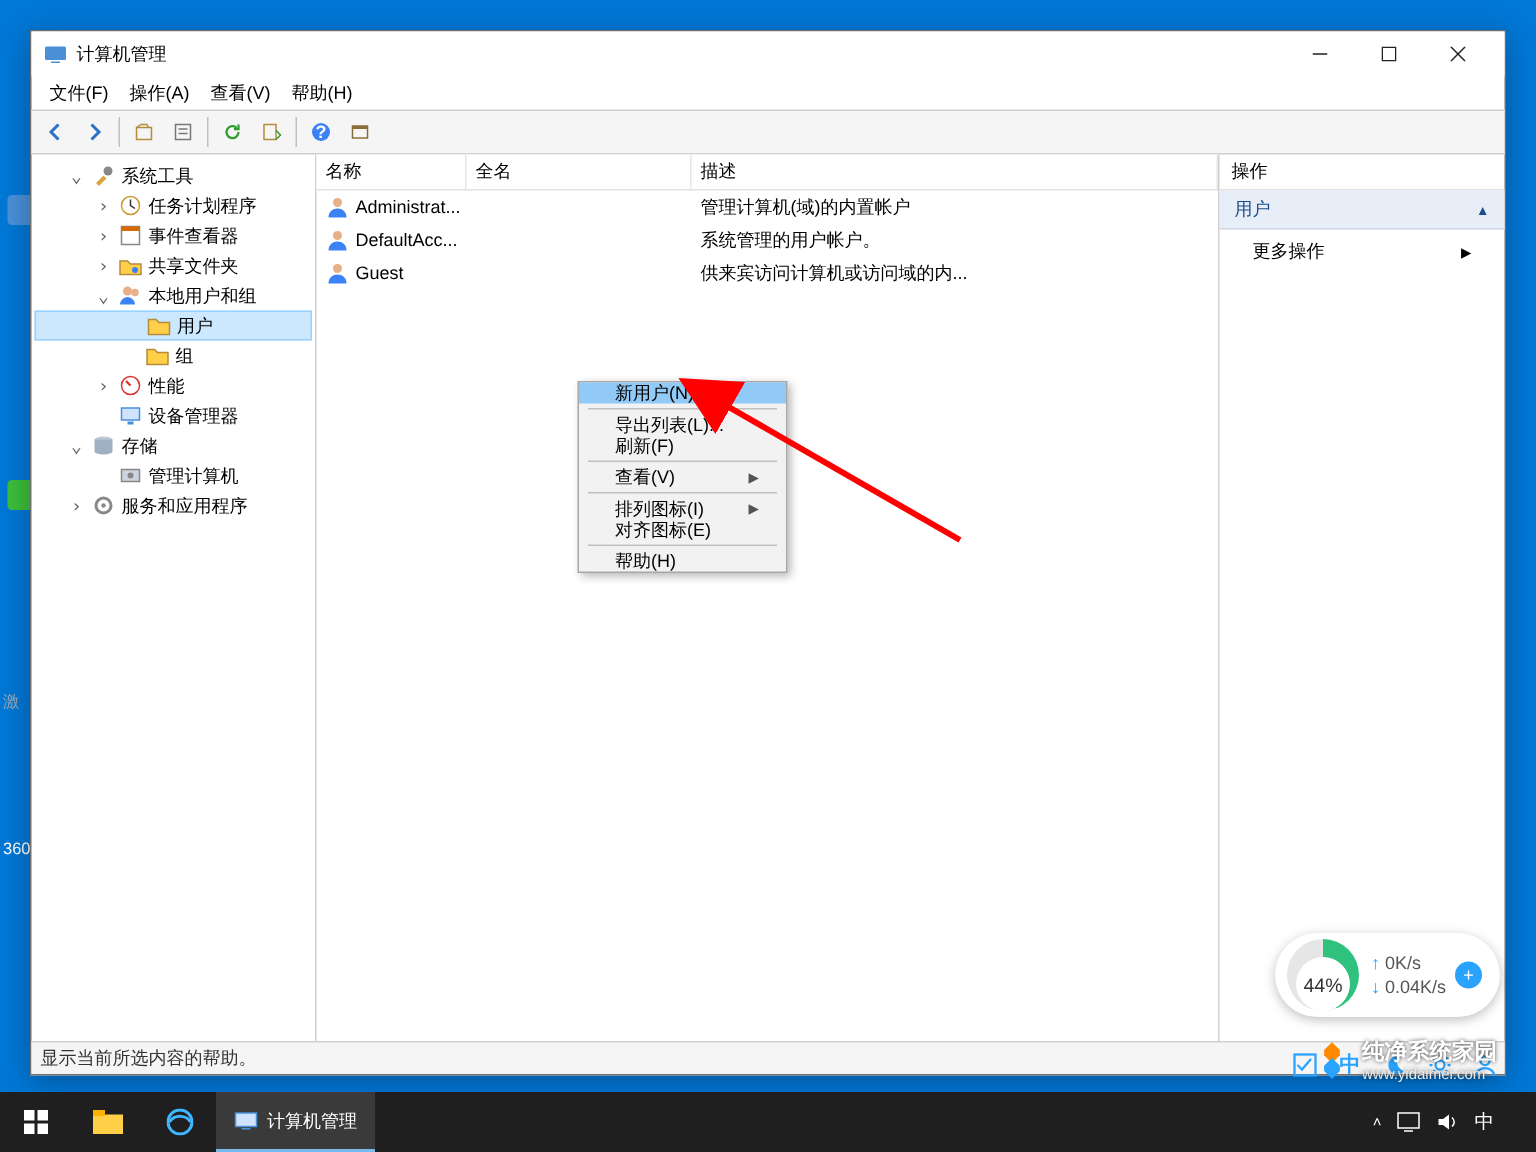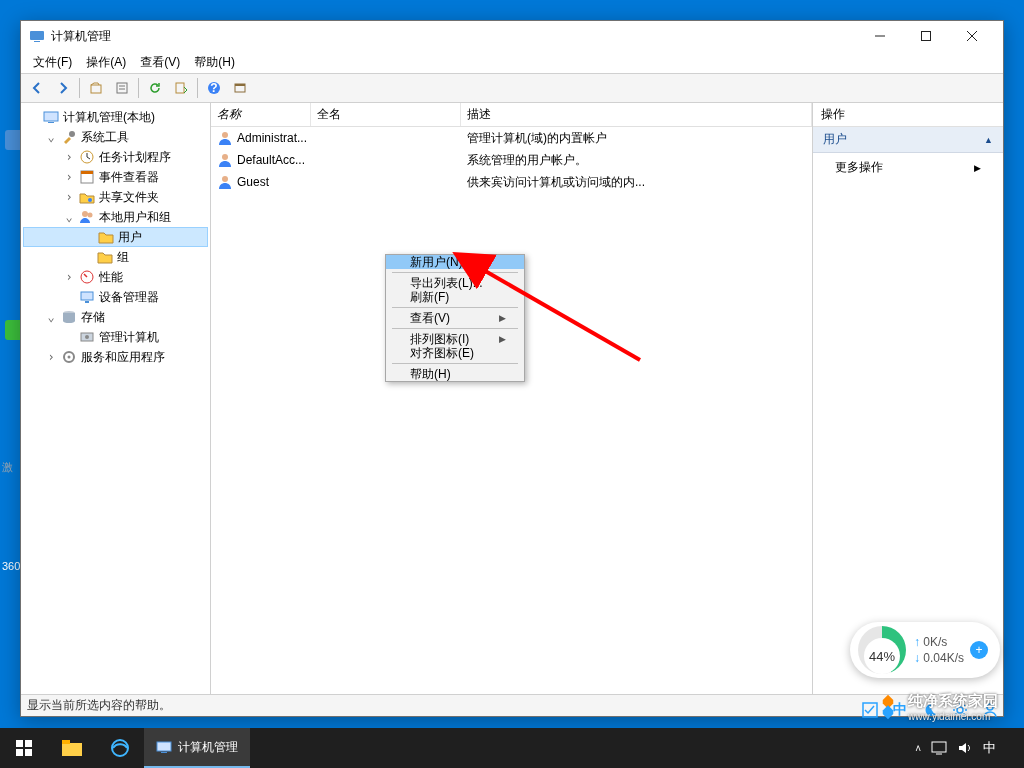--- a/index.html
+++ b/index.html
@@ -29,21 +29,21 @@
 .tree { width:190px; border-right:1px solid #d0d0d0; overflow:auto; padding:4px 2px; }
 .tree-row { display:flex; align-items:center; height:20px; padding-left:4px; gap:4px; white-space:nowrap; color:#000; }
 .tree-row.selected { background:#cce8ff; border:1px solid #99d1ff; }
 .tree-indent { display:inline-block; width:14px; }
 .exp { width:12px; text-align:center; color:#666; font-family:monospace; cursor:pointer; }
 .ticon { width:16px; height:16px; flex:0 0 16px; }
 
 .middle { flex:1; display:flex; flex-direction:column; border-right:1px solid #d0d0d0; }
 .list-header { height:24px; display:flex; align-items:center; border-bottom:1px solid #e0e0e0; background:#fff; }
 .col { padding:0 6px; border-right:1px solid #e6e6e6; height:100%; display:flex; align-items:center; color:#000; }
-.col.name { width:100px;font-style:italic; }
+.col.name { width:100px; }
 .col.full { width:150px; }
 .col.desc { flex:1; }
 .list-body { flex:1; position:relative; overflow:auto; }
 .list-row { display:flex; align-items:center; height:22px; }
 .list-row .c { padding:0 6px; display:flex; align-items:center; gap:4px; }
 .list-row .c.name { width:100px; }
 .list-row .c.full { width:150px; }
 .list-row .c.desc { flex:1; }
 
 .actions { width:190px; display:flex; flex-direction:column; }
@@ -183,28 +183,20 @@
           <rect x="2" y="3" width="10" height="8" fill="none" stroke="#8a6d3b"></rect>
           <rect x="2" y="3" width="10" height="2" fill="#8a6d3b"></rect>
         </svg>
       </div>
   </div>
 
   <div class="content">
 
     <div class="tree" id="tree">
         <div class="tree-row">
-          <span class="exp"></span>
-          <svg class="ticon" width="16" height="16" viewBox="0 0 16 16">
-            <rect x="1" y="3" width="14" height="9" fill="#cfe3ff" stroke="#4a90d9"></rect>
-            <rect x="5" y="13" width="6" height="1" fill="#4a90d9"></rect>
-          </svg>
-          <span>计算机管理(本地)</span>
-        </div>
-        <div class="tree-row">
           <span class="tree-indent"></span>
           <span class="exp">⌄</span>
           <svg class="ticon" width="16" height="16" viewBox="0 0 16 16">
             <path d="M3 13l5-5 2 2-5 5z" fill="#d9a441"></path>
             <circle cx="11" cy="5" r="3" fill="#888"></circle>
           </svg>
           <span>系统工具</span>
         </div>
         <div class="tree-row">
           <span class="tree-indent"></span>

